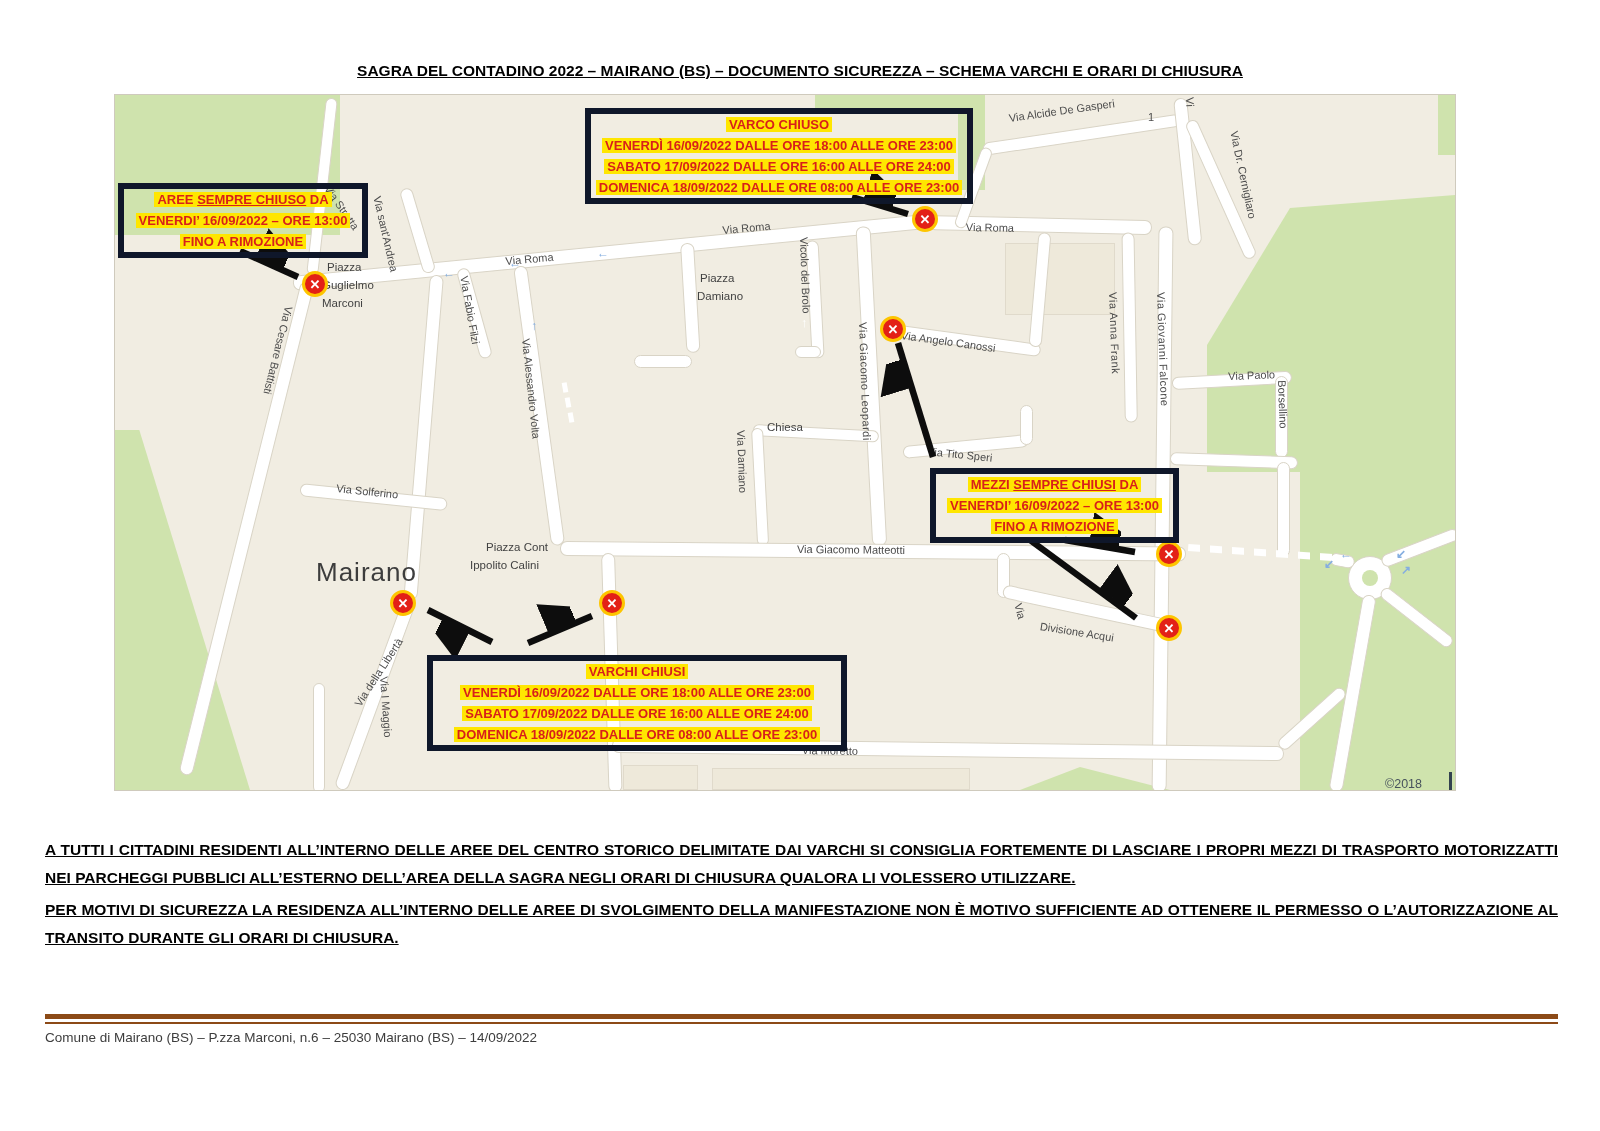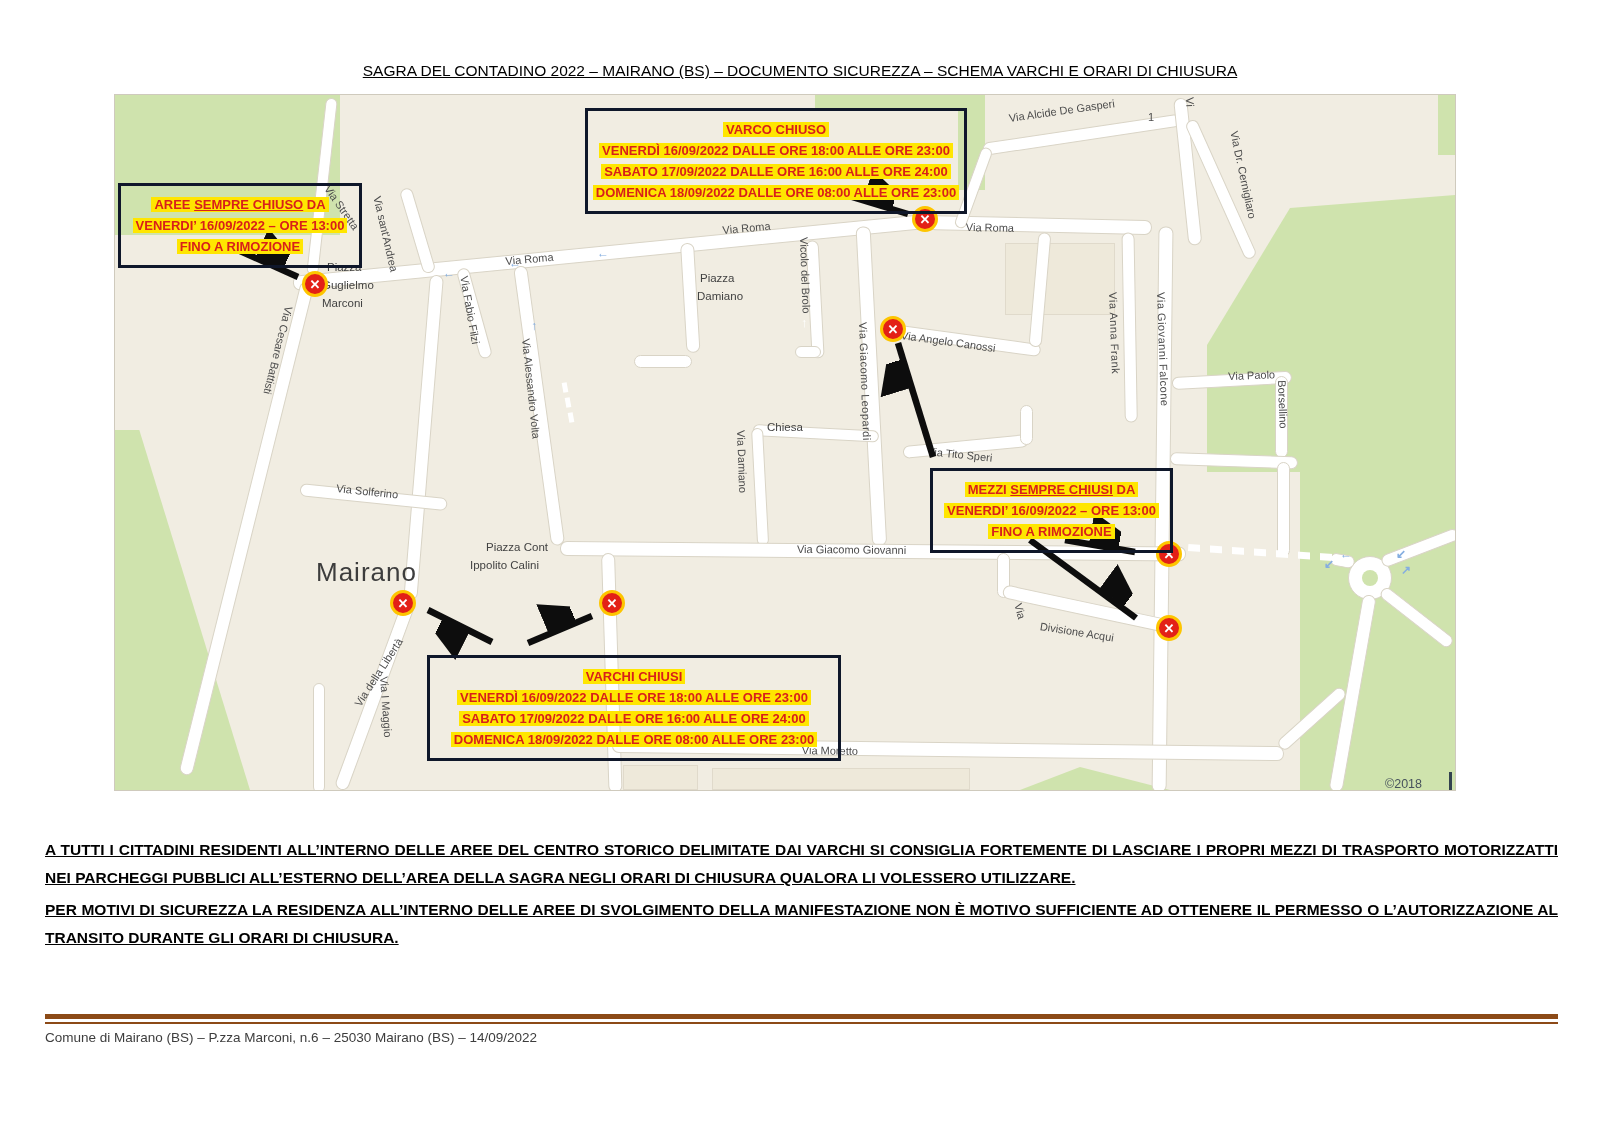--- a/index.html
+++ b/index.html
@@ -1,20 +1,20 @@
 <!DOCTYPE html>
 <html><head>
 <meta charset="utf-8">
 <style>
   html,body{margin:0;padding:0;background:#fff;}
   #page{position:relative;width:1600px;height:1131px;background:#fff;overflow:hidden;
         font-family:"Liberation Sans",sans-serif;}
   .abs{position:absolute;}
   
-  #doc-title{left:0;top:62px;width:1600px;text-align:center;font-size:15.5px;font-weight:normal;
+  #doc-title{left:0;top:62px;width:1600px;text-align:center;font-size:15.5px;font-weight:bold;
              text-decoration:underline;color:#000;}
   .note{left:45px;width:1513px;font-size:15.5px;font-weight:bold;color:#000;
         text-decoration:underline;text-align:justify;line-height:28px;}
   #footer-rule{left:45px;top:1014px;width:1513px;height:3px;border-top:5px solid #8c4a17;
                border-bottom:2px solid #8c4a17;}
   #footer-text{left:45px;top:1030px;font-size:13.5px;color:#3d3d3d;}
   
   #map{left:115px;top:95px;width:1340px;height:695px;background:#f1ede2;overflow:hidden;
        outline:1px solid #cfcabd;}
   .green{position:absolute;background:#cfe3ad;z-index:1;}
@@ -25,21 +25,21 @@
   .sl{position:absolute;font-size:11px;color:#4c4c4c;white-space:nowrap;transform-origin:0 0;z-index:4;}
   .sl2{font-size:11.5px;color:#424242;}
   .town{font-size:26px;color:#3d3d3d;letter-spacing:1px;}
   .oneway{position:absolute;font-size:12px;color:#85aee0;font-weight:bold;z-index:4;}
   .whitearrow{position:absolute;font-size:13px;color:#fff;font-weight:bold;z-index:4;}
   .marker{position:absolute;width:20px;height:20px;background:#e32017;border:3px solid #fdc500;
           border-radius:50%;z-index:6;}
   .marker span{position:absolute;left:0;top:0;width:20px;height:20px;display:flex;align-items:center;
           justify-content:center;color:#fff;font-weight:bold;font-size:13px;line-height:1;}
   #arrow-layer{position:absolute;left:0;top:0;width:1340px;height:695px;z-index:7;pointer-events:none;}
-  .callout{position:absolute;border:3px solid #0f172a;text-align:center;padding:8px 2px;z-index:8;}
+  .callout{position:absolute;border:6px solid #0f172a;text-align:center;padding:0 2px;z-index:8;}
   .callout div{line-height:20px;}
   .hl{background:#ffe600;color:#d8201a;font-weight:bold;font-size:13px;padding:0 3px;}
   .hl u{}
   #here-bar{position:absolute;width:3px;height:20px;background:#33434f;z-index:5;}
   .attr{position:absolute;font-size:12.5px;color:#47525c;z-index:5;}
 </style>
 </head>
 <body>
 
 <div id="page">
@@ -147,21 +147,21 @@
     <span class="sl" style="left:1052px;top:197px;transform:rotate(88deg);letter-spacing:.5px;">Via Giovanni Falcone</span>
     <span class="sl" style="left:1113px;top:275px;transform:rotate(-2deg);">Via Paolo</span>
     <span class="sl" style="left:1173px;top:285px;transform:rotate(88deg);">Borsellino</span>
     <span class="sl" style="left:813px;top:350px;transform:rotate(6deg);">Via Tito Speri</span>
     <span class="sl sl2" style="left:652px;top:326px;">Chiesa</span>
     <span class="sl" style="left:632px;top:335px;transform:rotate(88deg);">Via Damiano</span>
     <span class="sl" style="left:222px;top:387px;transform:rotate(6deg);">Via Solferino</span>
     <span class="sl town" style="left:201px;top:462px;">Mairano</span>
     <span class="sl sl2" style="left:359px;top:446px;margin-left:12px;">Piazza Cont</span>
     <span class="sl sl2" style="left:355px;top:464px;">Ippolito Calini</span>
-    <span class="sl" style="left:682px;top:448px;transform:rotate(0.5deg);">Via Giacomo Giovanni</span>
+    <span class="sl" style="left:682px;top:448px;transform:rotate(0.5deg);">Via Giacomo Matteotti</span>
     <span class="sl" style="left:909px;top:507px;transform:rotate(75deg);">Via</span>
     <span class="sl" style="left:926px;top:525px;transform:rotate(9deg);">Divisione Acqui</span>
     <span class="sl" style="left:237px;top:607px;transform:rotate(-57deg);">Via della Libertà</span>
     <span class="sl" style="left:275px;top:581px;transform:rotate(86deg);">Via I Maggio</span>
     <span class="sl" style="left:687px;top:649px;transform:rotate(1deg);">Via Moretto</span>
 
     <span class="attr" style="left:1270px;top:682px;">©2018 HERE</span>
     <div id="here-bar" style="left:1334px;top:677px;"></div>
 
     <div class="marker" style="left:797px;top:111px;">

